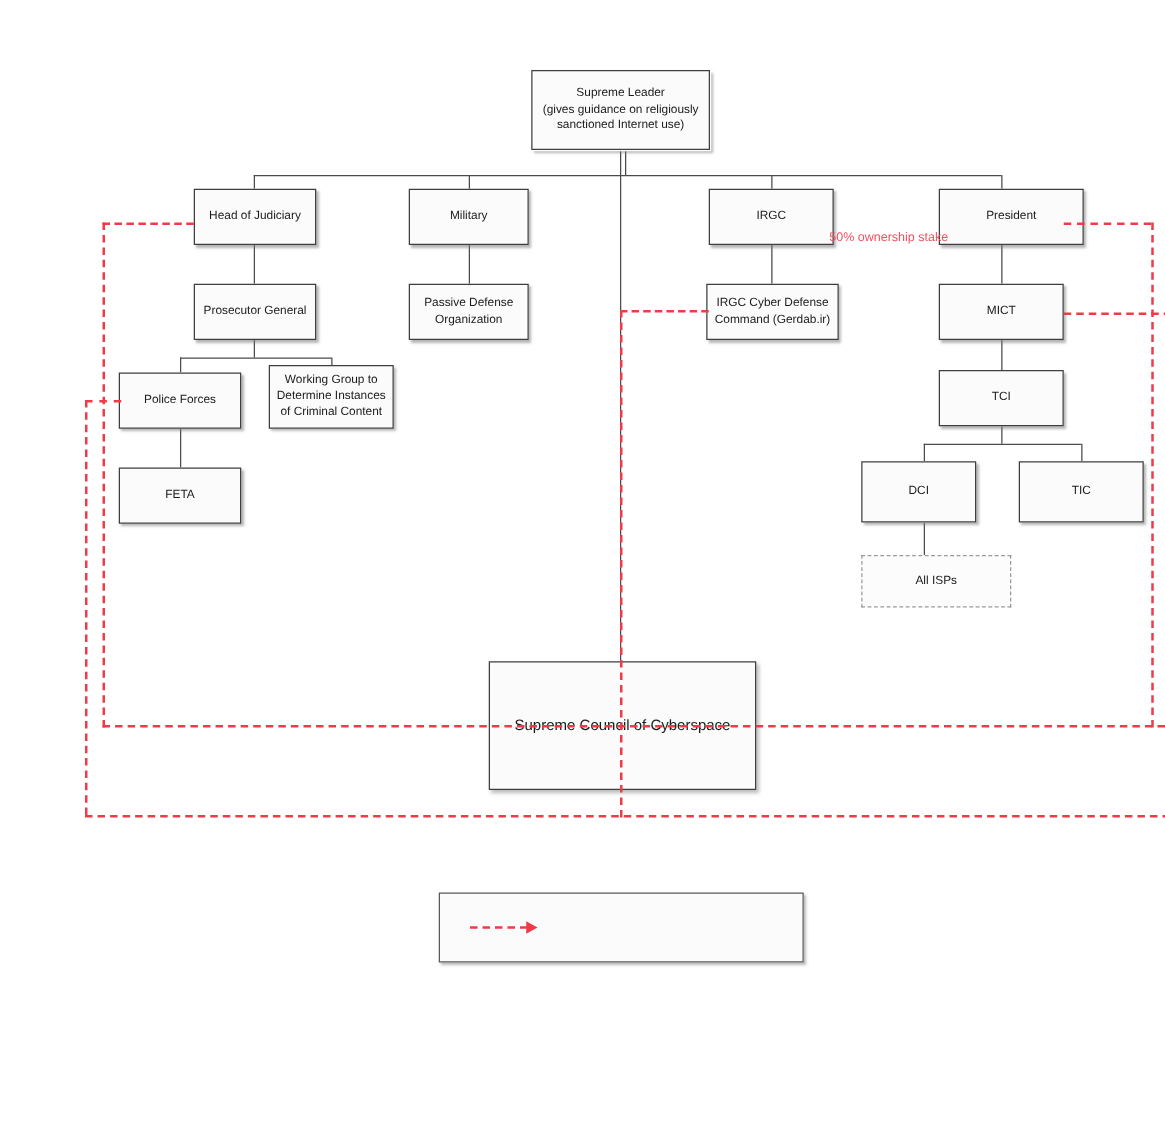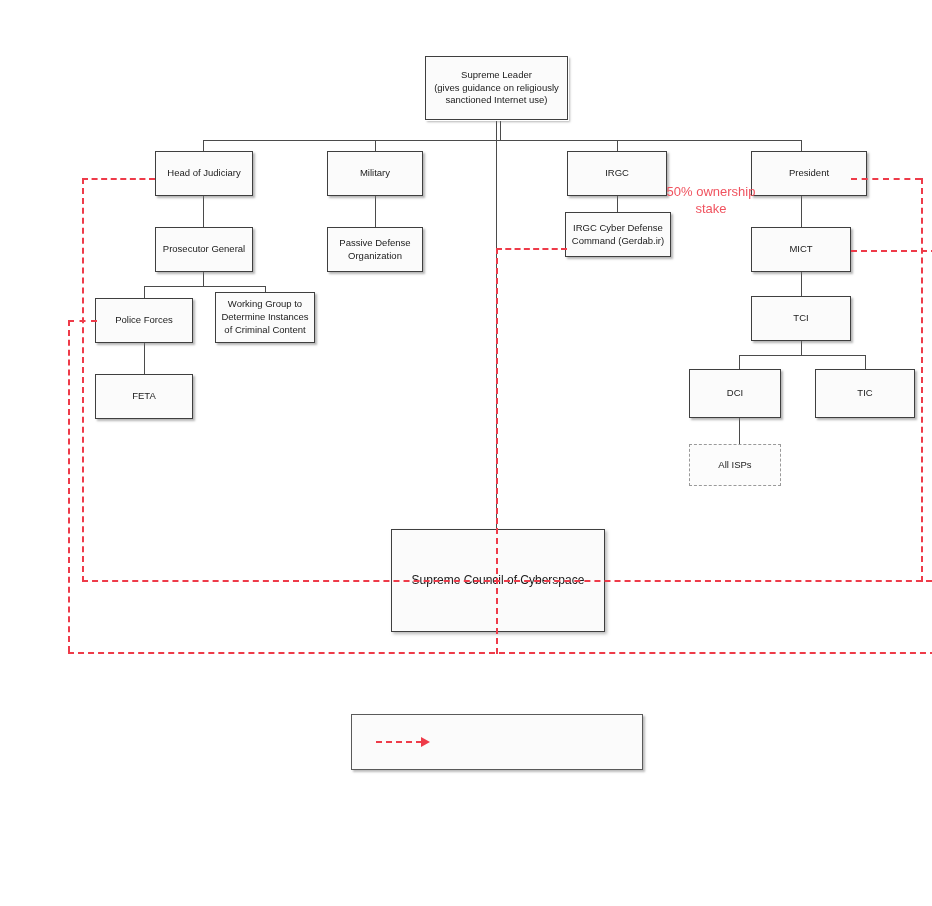--- a/index.html
+++ b/index.html
@@ -74,21 +74,21 @@
     height: 0;
     border-top: 2px dashed #ee3b49;
   }
   .rv {
     width: 0;
     border-left: 2px dashed #ee3b49;
   }
   .redlabel {
     position: absolute;
     color: #f0535f;
-    font-size: 13px;
+    font-size: 10px;
     line-height: 1.3;
     text-align: center;
     z-index: 9;
   }
   
   .legend-arrow {
     position: absolute;
     z-index: 9;
     display: flex;
     align-items: center;
@@ -198,21 +198,21 @@
     <span>Prosecutor General</span>
   </div>
 
   <div class="node" style="left:292px; top:227px; width:96px; height:45px;">
     <div>
       <span>Passive Defense</span>
       <span>Organization</span>
     </div>
   </div>
 
-  <div class="node" style="left:530px; top:212px; width:106px; height:45px;">
+  <div class="node" style="left:530px; top:227px; width:106px; height:45px;">
     <div>
       <span>IRGC Cyber Defense</span>
       <span>Command (Gerdab.ir)</span>
     </div>
   </div>
 
   <div class="node" style="left:716px; top:227px; width:100px; height:45px;">
     <span>MICT</span>
   </div>
 
@@ -237,21 +237,21 @@
   </div>
 
   <div class="node" style="left:654px; top:369px; width:92px; height:49px;">
     <span>DCI</span>
   </div>
 
   <div class="node" style="left:780px; top:369px; width:100px; height:49px;">
     <span>TIC</span>
   </div>
 
-  <div class="node dashdot" style="left:654px; top:444px; width:92px; height:42px;">
+  <div class="node dashdot" style="left:654px; top:444px; width:120px; height:42px;">
     <span>All ISPs</span>
   </div>
 
   <div class="node big" style="left:356px; top:529px; width:214px; height:103px;">
     <span>Supreme Council of Cyberspace</span>
   </div>
 
   <div class="redlabel" style="left:628px; top:184px; width:96px;">
     <span>50% ownership</span>
     <span>stake</span>

